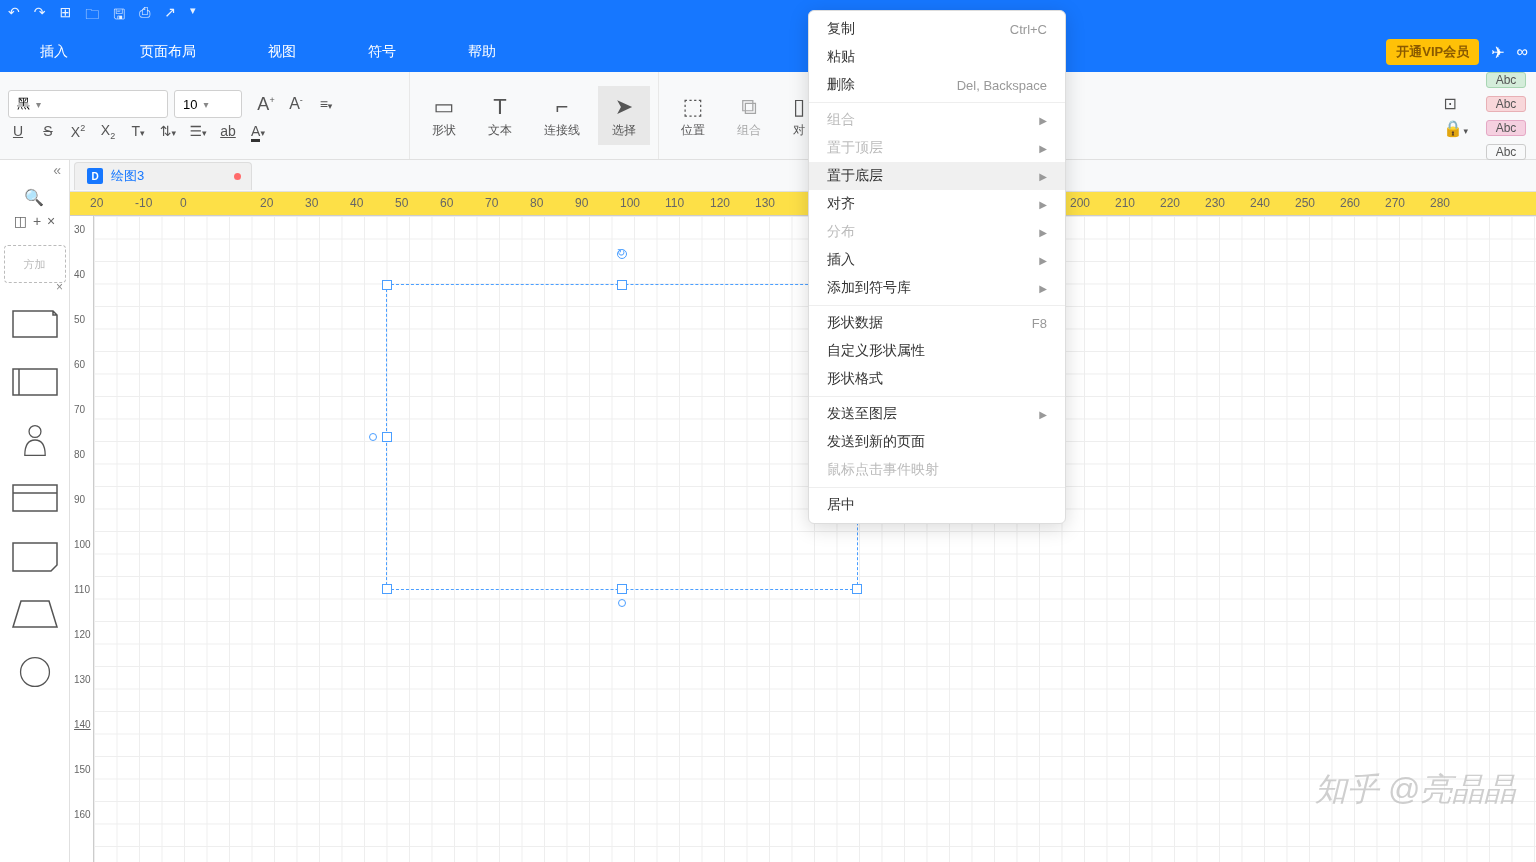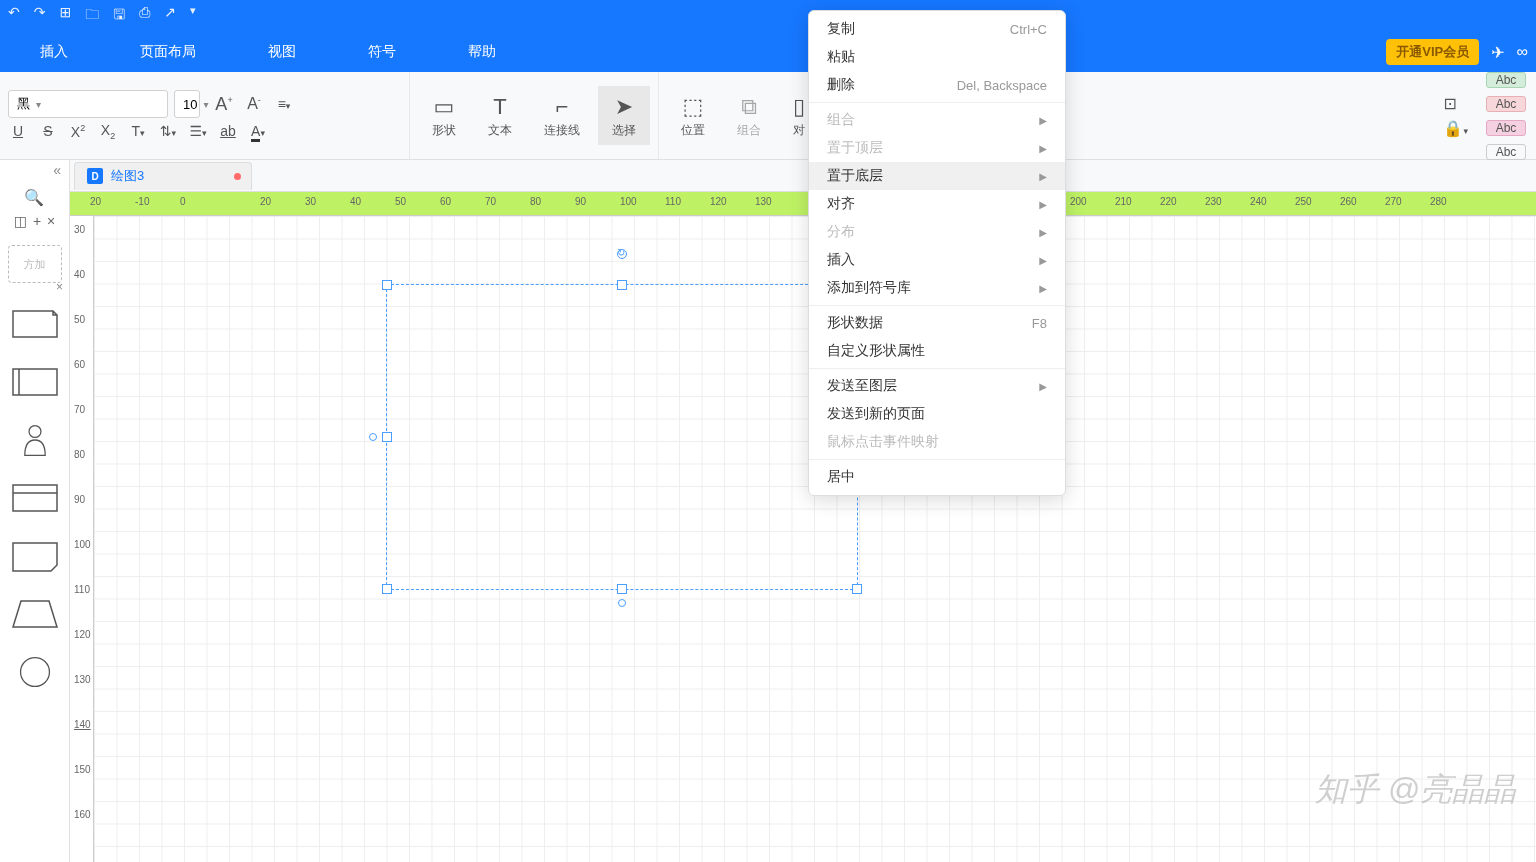--- a/index.html
+++ b/index.html
@@ -14,21 +14,21 @@
     .menubar .menus span { color: #fff; font-size: 14px; cursor: pointer; }
     .menubar .right-actions { position: absolute; right: 8px; display: flex; align-items: center; gap: 12px; }
     .vip-btn { background: #ffc107; color: #8a5a00; font-size: 13px; font-weight: bold; padding: 4px 10px; border-radius: 4px; cursor: pointer; border: none; }
     .right-icon { color: #fff; font-size: 16px; cursor: pointer; }
     
     .ribbon { height: 88px; background: #f8f9fa; border-bottom: 1px solid #e0e0e0; display: flex; align-items: stretch; }
     .ribbon-col { display: flex; flex-direction: column; justify-content: center; padding: 4px 8px; border-right: 1px solid #e8e8e8; }
     .ribbon-col.horizontal { flex-direction: row; align-items: center; gap: 4px; }
     .font-select { display: inline-flex; align-items: center; background: #fff; border: 1px solid #d0d0d0; border-radius: 3px; height: 28px; font-size: 13px; }
     .font-name { width: 160px; padding: 0 8px; }
-    .font-size { width: 26px; padding: 0 8px; margin-left: 6px; }
+    .font-size { width: 68px; padding: 0 8px; margin-left: 6px; }
     .dd-arrow { font-size: 10px; color: #888; padding: 0 6px; }
     .fmt-row { display: flex; gap: 10px; align-items: center; margin-top: 4px; }
     .fmt-btn { font-size: 14px; color: #555; cursor: pointer; width: 20px; text-align: center; }
     .fmt-btn sup { font-size: 9px; }
     
     .tool-group { display: flex; flex-direction: column; align-items: center; justify-content: center; padding: 6px 14px; cursor: pointer; }
     .tool-group.active { background: #e8e8e8; }
     .tool-icon { font-size: 22px; color: #555; height: 30px; display: flex; align-items: center; }
     .tool-label { font-size: 12px; color: #555; }
     
@@ -37,32 +37,32 @@
     .swatch.green { background: #d4edda; border-color: #a8d5b3; }
     .swatch.red { background: #f8d7da; border-color: #e8b0b5; }
     .swatch.pink { background: #f5d0e0; border-color: #e5a8c5; }
     
     .workspace { display: flex; height: calc(862px - 160px); position: relative; }
     
     .sidepanel { width: 70px; border-right: 1px solid #e0e0e0; display: flex; flex-direction: column; align-items: center; padding-top: 8px; position: relative; }
     .sp-collapse { position: absolute; top: 2px; right: 8px; font-size: 14px; color: #888; }
     .sp-row { display: flex; gap: 6px; margin: 6px 0; font-size: 14px; color: #666; }
     .sp-row span { cursor: pointer; }
-    .placeholder-box { margin-top: 10px; width: 54px; height: 38px; border: 1px dashed #bbb; border-radius: 4px; display: flex; align-items: center; justify-content: center; font-size: 11px; color: #bbb; position: relative; }
+    .placeholder-box { margin-top: 10px; width: 62px; height: 38px; border: 1px dashed #bbb; border-radius: 4px; display: flex; align-items: center; justify-content: center; font-size: 11px; color: #bbb; position: relative; }
     .sp-close2 { position: absolute; top: 26px; right: 6px; font-size: 12px; color: #888; }
     .shape-list { margin-top: 24px; display: flex; flex-direction: column; gap: 20px; align-items: center; }
     .shape-item svg { width: 48px; height: 34px; stroke: #555; stroke-width: 1.5; fill: none; }
     
     .tabbar { height: 32px; background: #f8f9fa; border-bottom: 1px solid #e0e0e0; display: flex; align-items: center; padding-left: 4px; }
     .doc-tab { height: 28px; background: #f0f0f0; display: flex; align-items: center; gap: 8px; padding: 0 12px; font-size: 13px; color: #1677ff; border: 1px solid #ddd; border-bottom: none; border-radius: 4px 4px 0 0; position: relative; width: 178px; }
     .tab-icon { width: 16px; height: 16px; background: #1677ff; border-radius: 2px; color: #fff; font-size: 10px; display: flex; align-items: center; justify-content: center; font-weight: bold; }
     .tab-dot { width: 7px; height: 7px; border-radius: 50%; background: #ff6b6b; position: absolute; right: 10px; }
     
     .canvas-wrap { flex: 1; position: relative; overflow: hidden; }
-    .ruler-h { height: 24px; background: #bef264; border-bottom: 1px solid #ccc; position: relative; font-size: 10px; color: #666; }
+    .ruler-h { height: 24px; background: #fde047; border-bottom: 1px solid #ccc; position: relative; font-size: 12px; color: #666; }
     .ruler-h .tick { position: absolute; top: 4px; }
     .ruler-v { width: 24px; background: #fff; border-right: 1px solid #ccc; position: absolute; left: 0; top: 24px; bottom: 0; font-size: 10px; color: #666; }
     .ruler-v .tick { position: absolute; left: 4px; }
     .canvas { position: absolute; left: 24px; top: 24px; right: 0; bottom: 0; background-image: linear-gradient(#eee 1px, transparent 1px), linear-gradient(90deg, #eee 1px, transparent 1px); background-size: 22.5px 22.5px; }
     
     .selected-shape { position: absolute; left: 292px; top: 68px; width: 472px; height: 306px; border: 1px dashed #4a9eff; }
     .handle { position: absolute; width: 10px; height: 10px; background: #fff; border: 1.5px solid #4a9eff; }
     .handle.tl { left: -5px; top: -5px; }
     .handle.tm { left: calc(50% - 5px); top: -5px; }
     .handle.ml { left: -5px; top: calc(50% - 5px); }
@@ -353,20 +353,23 @@
       <span class="arrow">▶</span>
     </div>
   <div class="sep"></div>
   <div class="item">
       <span>形状数据</span>
       <span class="shortcut">F8</span>
     </div>
   <div class="item">
       <span>自定义形状属性</span>
     </div>
+  <div class="item">
+      <span>形状格式</span>
+    </div>
   <div class="sep"></div>
   <div class="item">
       <span>发送至图层</span>
       <span class="arrow">▶</span>
     </div>
   <div class="item">
       <span>发送到新的页面</span>
     </div>
   <div class="item disabled">
       <span>鼠标点击事件映射</span>

